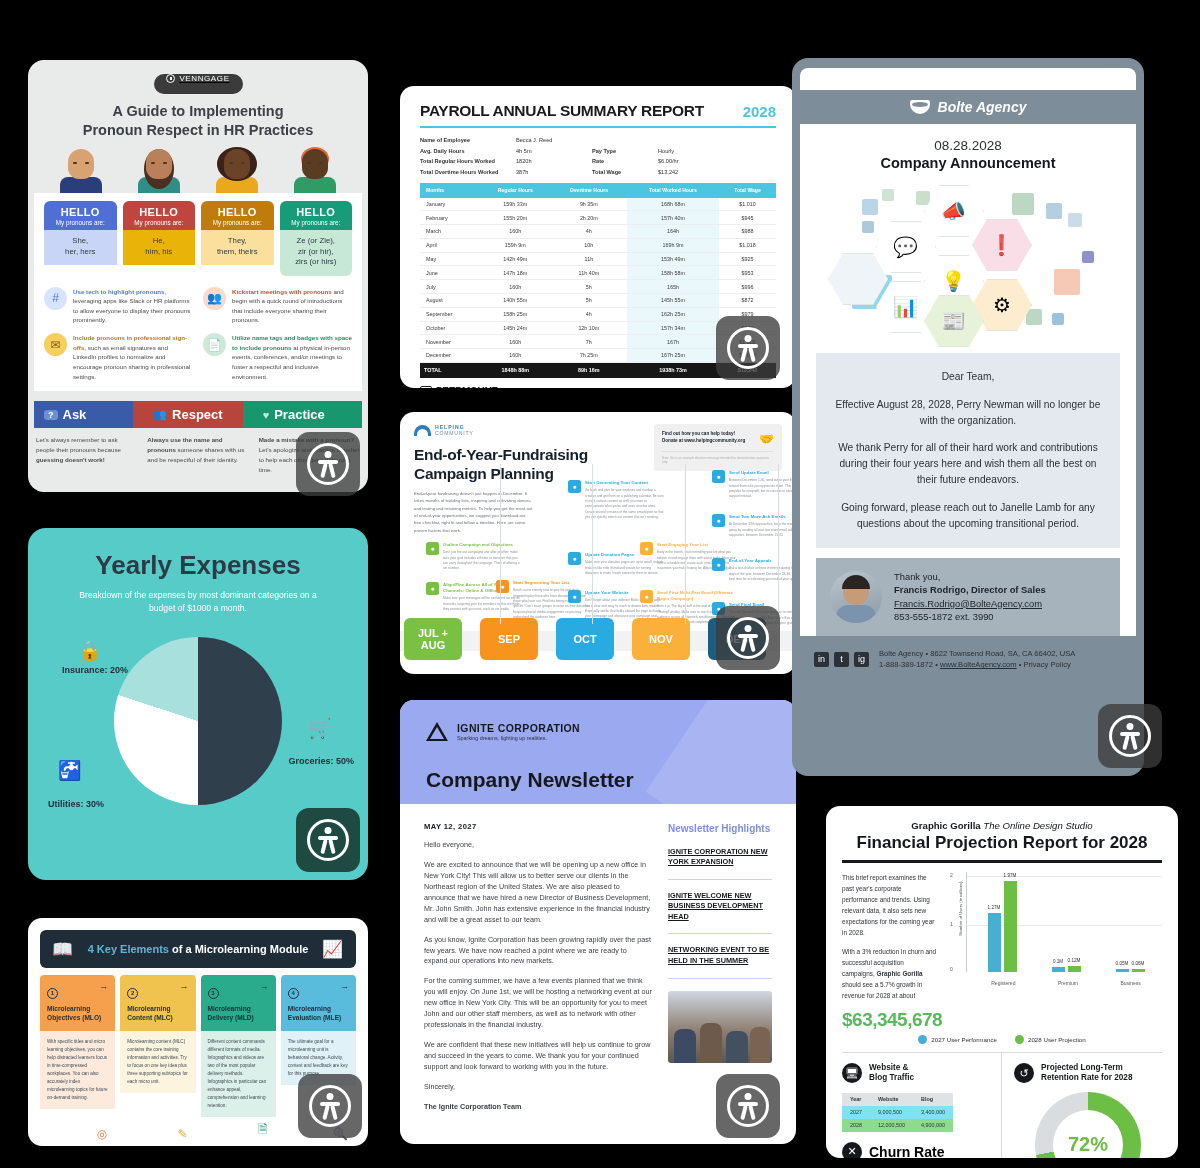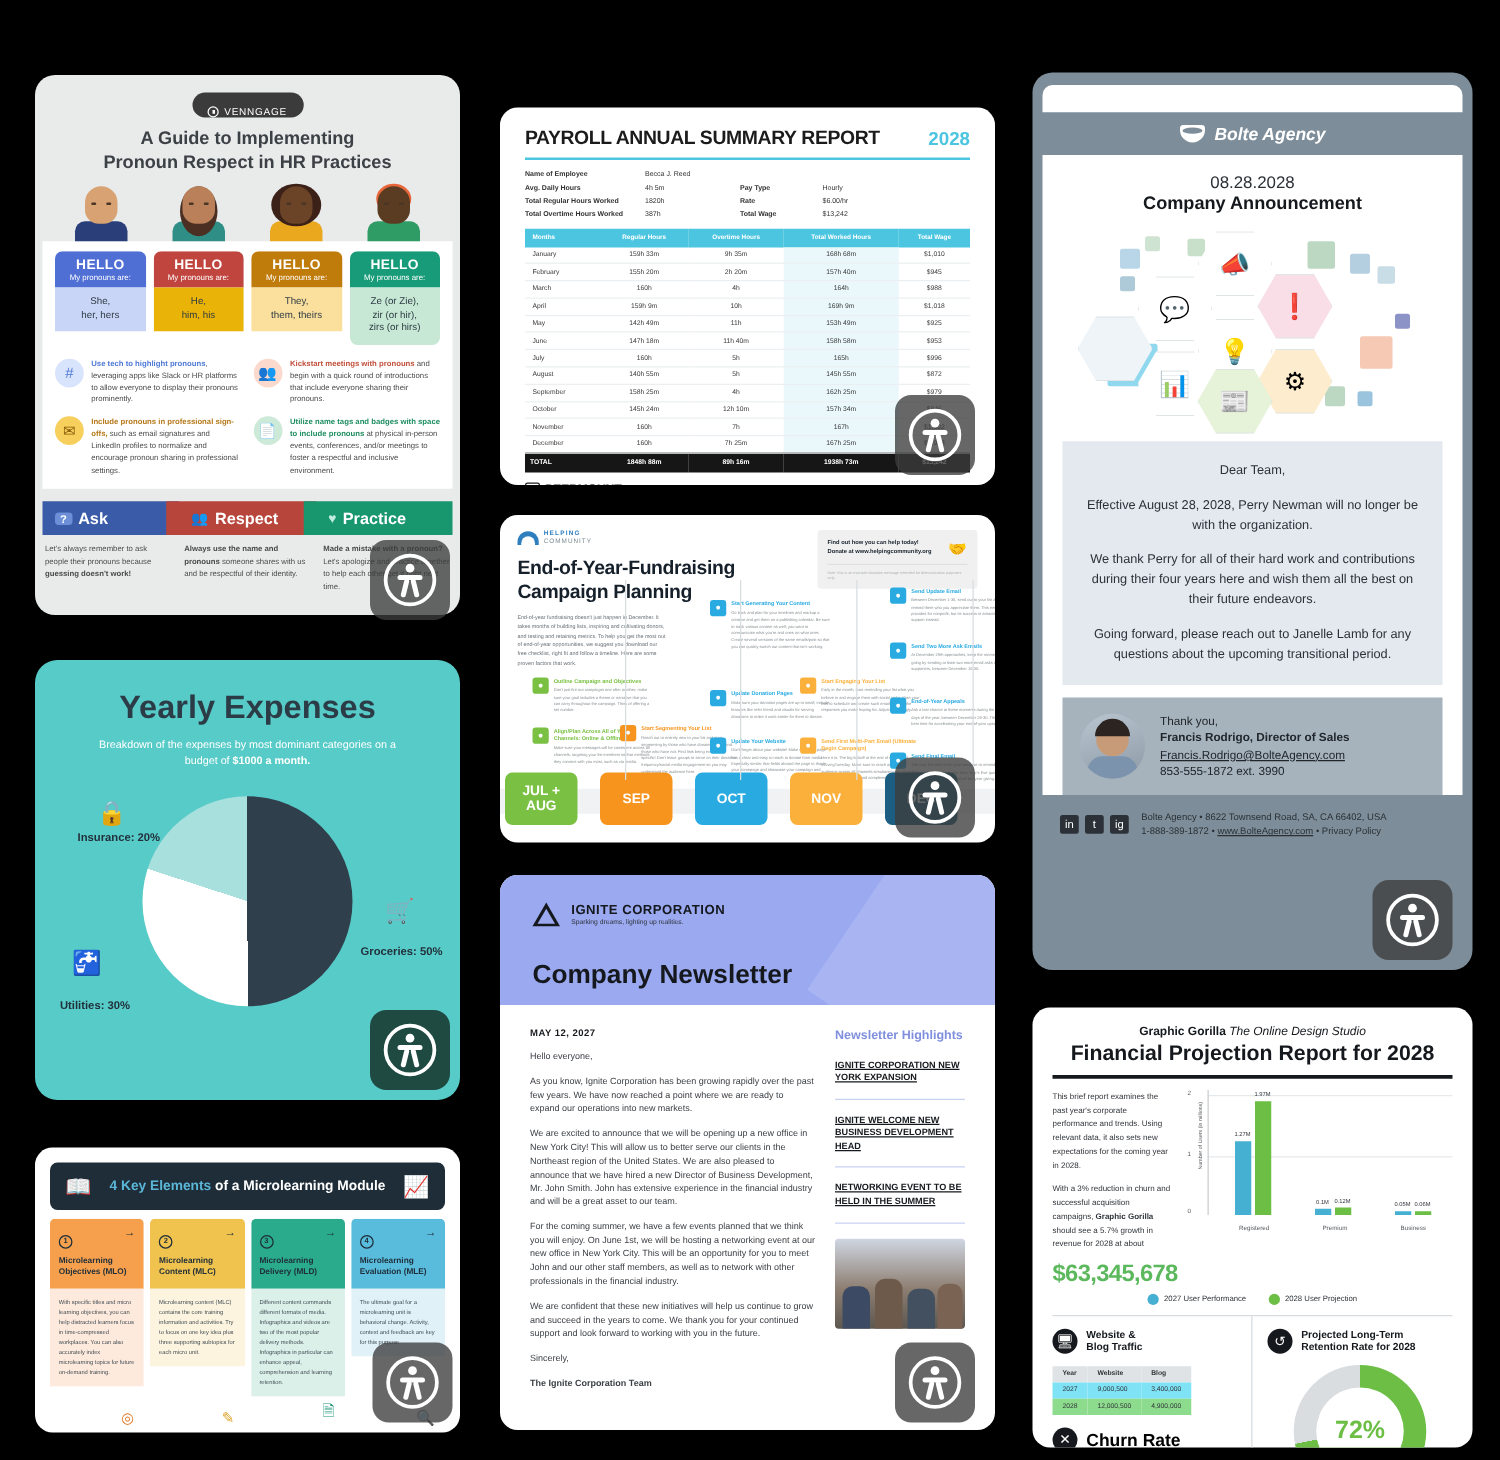--- a/index.html
+++ b/index.html
@@ -7,21 +7,21 @@
   body { font-family: "Liberation Sans", sans-serif; overflow: hidden; }
 
   .stage { position: relative; width: 1200px; height: 1168px; background: #000; }
 
   
   .card { position: absolute; background:#fff; border-radius: 14px; overflow: hidden; }
 
   
   #c-pronoun { left: 28px; top: 60px; width: 340px; height: 432px; background:#e9eaea; border-radius:16px; }
   .vg-badge { margin: 14px auto 0; width: 89px; height: 20px; background:#3b3b3b; border-radius:10px;
-              display:flex; align-items:flex-end; justify-content:center; gap:4px; }
+              display:flex; align-items:flex-start; justify-content:center; gap:4px;text-decoration:underline; }
   .vg-badge span { color:#fff; font-size:8px; letter-spacing:.6px; }
   .vg-dot { width:9px;height:9px;border:1.4px solid #fff;border-radius:50%; position:relative; }
   .vg-dot:after{content:"";position:absolute;left:3px;top:1.5px;width:1.2px;height:3.2px;background:#fff;}
   #c-pronoun h1 { text-align:center; color:#3c4146; font-size:14.5px; line-height:1.28; margin-top:8px; font-weight:bold;}
   .people { display:flex; justify-content:space-around; margin-top:8px; padding:0 14px; height:46px; align-items:flex-end;}
   .person { width:46px; height:44px; position:relative; }
   .p-head { position:absolute; left:50%; transform:translateX(-50%); top:0; width:26px; height:30px; border-radius:13px 13px 11px 11px; }
   .p-hair { position:absolute; left:50%; transform:translateX(-50%); top:-3px; border-radius:50%; }
   .p-body { position:absolute; bottom:0; left:50%; transform:translateX(-50%); width:42px; height:16px; border-radius:8px 8px 0 0; }
   .eye { position:absolute; top:13px; width:4px; height:2px; background:#4a3527; border-radius:2px; }
@@ -117,21 +117,21 @@
   .nl-hl { font-size:7.3px; font-weight:bold; color:#15181c; line-height:1.45; margin-top:11px; text-decoration:underline; }
   .nl-div { height:1px; background:#c9d1f2; margin-top:11px; }
   .nl-photo { width:104px; height:72px; border-radius:3px; margin-top:12px; position:relative; overflow:hidden;
               background:linear-gradient(180deg,#cfd6e2 0%,#8e7f72 55%,#5c5750 100%); }
   .nl-photo .ph-p { position:absolute; bottom:0; border-radius:8px 8px 0 0; }
 
   
   #c-pie { left: 28px; top: 528px; width: 340px; height: 352px; background:#57cbc8; border-radius:18px; }
   #c-pie h2 { text-align:center; color:#2c3c47; font-size:26px; font-weight:bold; padding-top:22px; }
   #c-pie .sub { text-align:center; color:#fff; font-size:8.6px; line-height:1.5; padding:8px 42px 0; }
-  #c-pie .sub b{font-weight:bold;}
+  #c-pie .sub b{font-weight:normal;}
   .pie-wrap { position:relative; margin-top:6px; height:230px; }
   .pie { position:absolute; left:50%; top:16px; transform:translateX(-50%); width:168px; height:168px; border-radius:50%;
          background: conic-gradient(#2f3f4b 0deg 180deg, #ffffff 180deg 288deg, #a8e0de 288deg 360deg); }
   .pie-lbl { position:absolute; font-size:9px; font-weight:bold; color:#22313c; }
   .pie-ic { position:absolute; font-size:19px; color:#2f3f4b; }
 
   
   #c-micro { left: 28px; top: 918px; width: 340px; height: 228px; }
   .ml-pad { padding:12px; }
   .ml-head { background:#1e2d38; border-radius:6px; height:38px; display:flex; align-items:center; justify-content:space-between; padding:0 12px;}
@@ -144,21 +144,21 @@
   .ml-col .arw { float:right; font-size:9px; color:#1e2d38; line-height:11px;}
   .ml-col .hd b { display:block; font-size:6.6px; color:#1e2d38; margin-top:6px; line-height:1.35;}
   .ml-col .bd { padding:7px; font-size:4.6px; line-height:1.75; color:#3f4a52;}
   .ml-col .ft { position:absolute; bottom:6px; right:8px; font-size:12px; }
   .m1 .hd{background:#f6a04d;} .m1 .bd{background:#fdeadd;} .m1 .ft{color:#e07b2a;}
   .m2 .hd{background:#f0c24e;} .m2 .bd{background:#fdf4e0;} .m2 .ft{color:#e0a52a;}
   .m3 .hd{background:#2aab8c;} .m3 .bd{background:#dcf0ea;} .m3 .ft{color:#1e9478;}
   .m4 .hd{background:#59bcdd;} .m4 .bd{background:#e0f1f8;} .m4 .ft{color:#3a9fc4;}
 
   
-  #c-bolte { left: 826px; top: 58px; width: 352px; height: 718px; background:#7d8d99; border-radius:16px; padding:10px 8px 0;}
+  #c-bolte { left: 792px; top: 58px; width: 352px; height: 718px; background:#7d8d99; border-radius:16px; padding:10px 8px 0;}
   .bl-white { background:#fff; border-radius:8px 8px 0 0; height:22px;}
   .bl-bar { background:#7d8d99; height:34px; display:flex; align-items:center; justify-content:center; gap:8px; }
   .bl-bar .cup { width:20px; height:14px; background:#fff; border-radius:3px 3px 11px 11px; position:relative;}
   .bl-bar .cup:after{content:"";position:absolute;left:2px;top:2px;width:16px;height:5px;border-radius:50%;background:#7d8d99;}
   .bl-bar b { color:#fff; font-size:14px; font-style:italic; }
   .bl-body { background:#fff; padding:14px 16px 0; }
   .bl-date { text-align:center; font-size:13.5px; color:#2b3137; }
   .bl-title { text-align:center; font-size:14.5px; color:#15181c; font-weight:bold; margin-top:2px; }
   .hexart { height:168px; margin-top:6px; position:relative; }
   .hexart .sq { position:absolute; border-radius:2px; }
@@ -647,22 +647,22 @@
             <b>IGNITE CORPORATION</b>
             <i>Sparking dreams, lighting up realities.</i>
           </div>
       </div>
       <h2>Company Newsletter</h2>
     </div>
     <div class="nl-body">
       <div class="nl-main">
         <div class="nl-date">MAY 12, 2027</div>
         <p>Hello everyone,</p>
+        <p>We are excited to announce that we will be opening up a new office in New York City! This will allow us to better serve our clients in the Northeast region of the United States. We are also pleased to announce that we have hired a new Director of Business Development, Mr. John Smith. John has extensive experience in the financial industry and will be a great asset to our team.</p>
         <p>As you know, Ignite Corporation has been growing rapidly over the past few years. We have now reached a point where we are ready to expand our operations into new markets.</p>
-        <p>We are excited to announce that we will be opening up a new office in New York City! This will allow us to better serve our clients in the Northeast region of the United States. We are also pleased to announce that we have hired a new Director of Business Development, Mr. John Smith. John has extensive experience in the financial industry and will be a great asset to our team.</p>
         <p>For the coming summer, we have a few events planned that we think you will enjoy. On June 1st, we will be hosting a networking event at our new office in New York City. This will be an opportunity for you to meet John and our other staff members, as well as to network with other professionals in the financial industry.</p>
         <p>We are confident that these new initiatives will help us continue to grow and succeed in the years to come. We thank you for your continued support and look forward to working with you in the future.</p>
         <p>Sincerely,</p>
         <p class="nl-sign">The Ignite Corporation Team</p>
       </div>
       <div class="nl-side">
         <h3>Newsletter Highlights</h3>
         <div class="nl-hl">IGNITE CORPORATION NEW YORK EXPANSION</div>
         <div class="nl-div"></div>
         <div class="nl-hl">IGNITE WELCOME NEW BUSINESS DEVELOPMENT HEAD</div>

